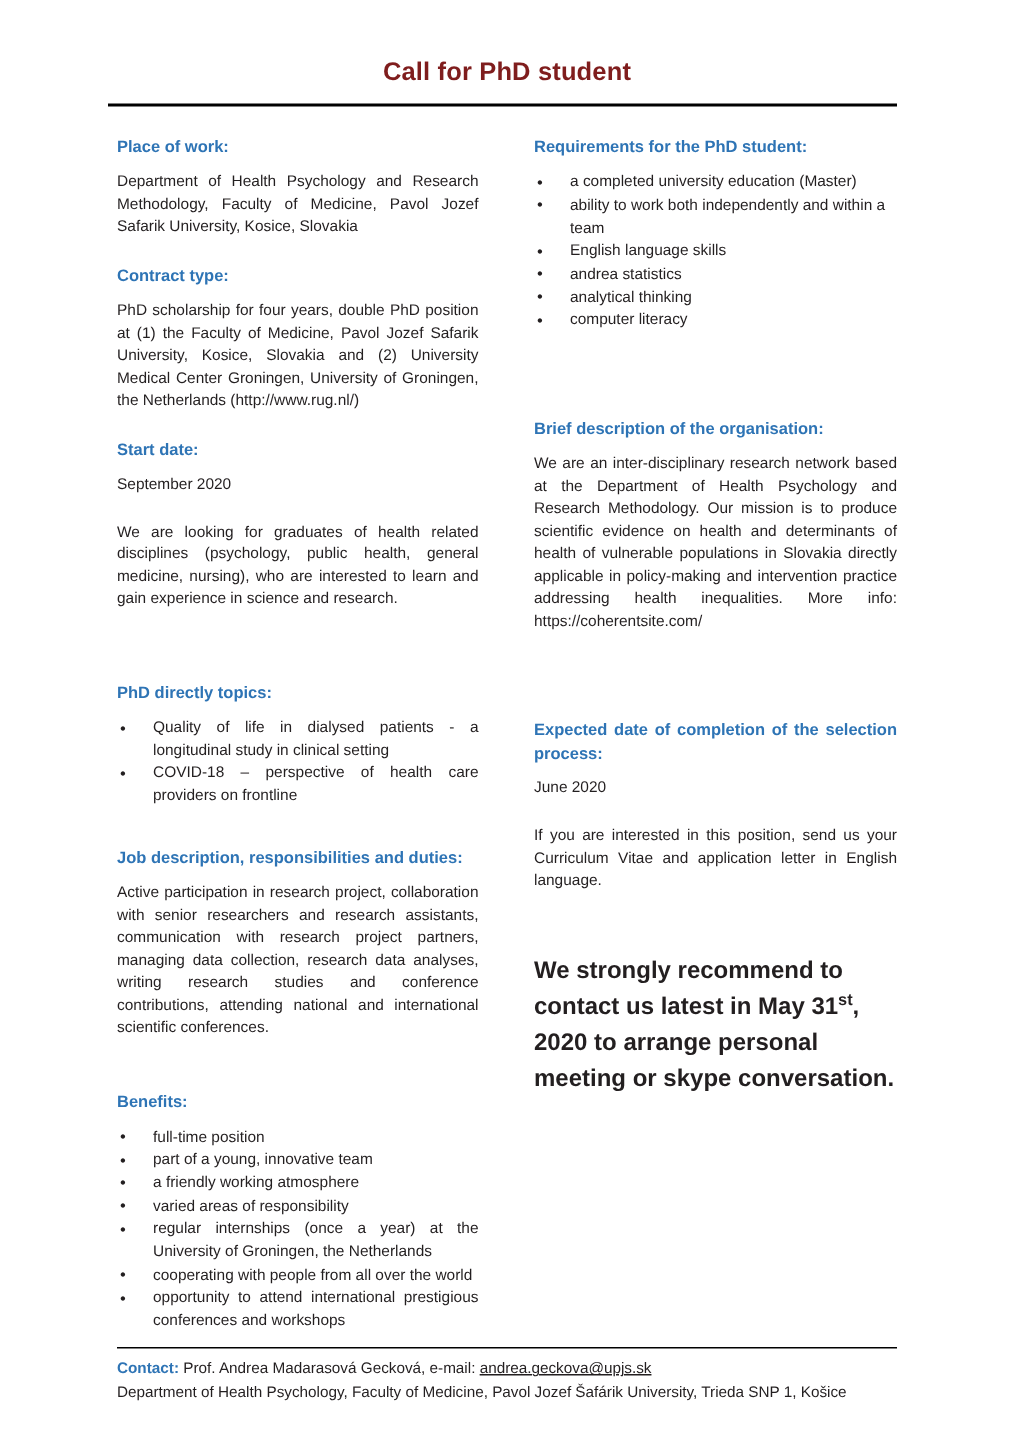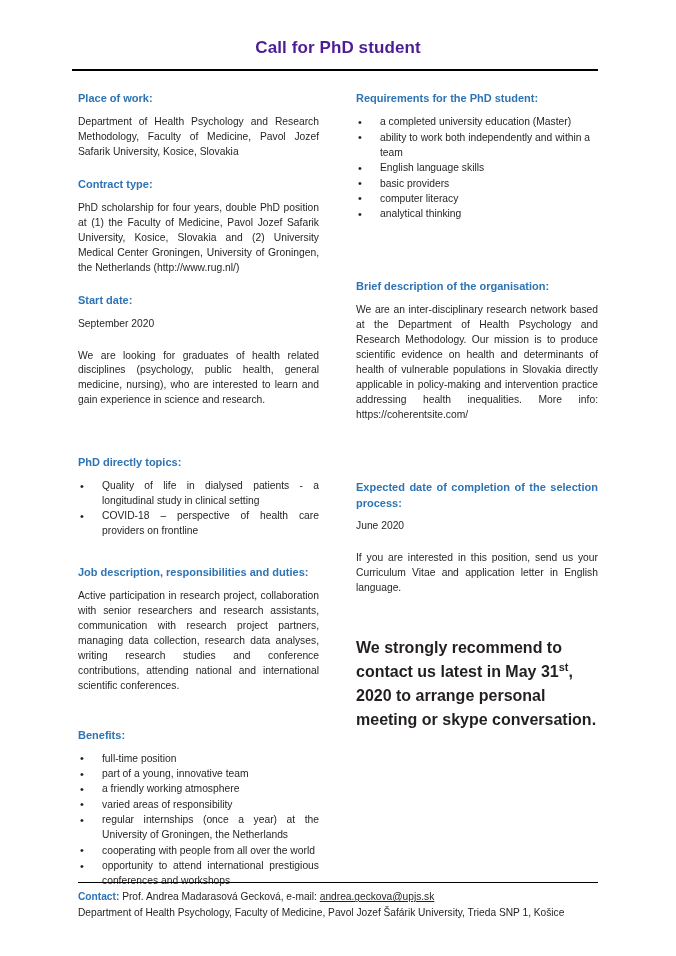--- a/index.html
+++ b/index.html
@@ -19,21 +19,21 @@
     width: 676px;
     height: 956px;
     box-sizing: border-box;
   }
   
   .title-block {
     padding-top: 38px;
   }
   .doc-title {
     text-align: center;
-    color: #4c1d95;
+    color: #7f1d1d;
     font-size: 17px;
     font-weight: bold;
     letter-spacing: 0.1px;
     line-height: 1.2;
   }
   .title-rule {
     margin: 11px 78px 0 72px;
     border-top: 2.2px solid #000000;
   }
   
@@ -117,21 +117,21 @@
   }
   .spacer-sm { height: 9px; }
   .spacer-md { height: 17px; }
   .spacer-lg { height: 30px; }
   .spacer-xl { height: 40px; }
   
   .footer {
     position: absolute;
     left: 78px;
     right: 78px;
-    bottom: 36px;
+    bottom: 20px;
   }
   .footer-rule {
     border-top: 1.6px solid #000000;
     margin-bottom: 6px;
   }
   .footer-line {
     font-size: 10.2px;
     line-height: 1.5;
     color: #231f20;
   }
@@ -217,23 +217,23 @@
     <div class="col-gap"></div>
 
     <div class="col col-right">
 
       <div class="section">
         <h2 class="section-heading">Requirements for the PhD student:</h2>
         <ul class="bullets tight">
           <li>a completed university education (Master)</li>
           <li>ability to work both independently and within a team</li>
           <li>English language skills</li>
-          <li>basic providers</li>
+          <li>andrea statistics</li>
+          <li>analytical thinking</li>
           <li>computer literacy</li>
-          <li>analytical thinking</li>
         </ul>
       </div>
 
       <div class="spacer-xl"></div>
 
       <div class="section">
         <h2 class="section-heading">Brief description of the organisation:</h2>
         <p class="body-text">We are an inter-disciplinary research network based at the Department of Health Psychology and Research Methodology. Our mission is to produce scientific evidence on health and determinants of health of vulnerable populations in Slovakia directly applicable in policy-making and intervention practice addressing health inequalities. More info: https://coherentsite.com/</p>
       </div>
 

